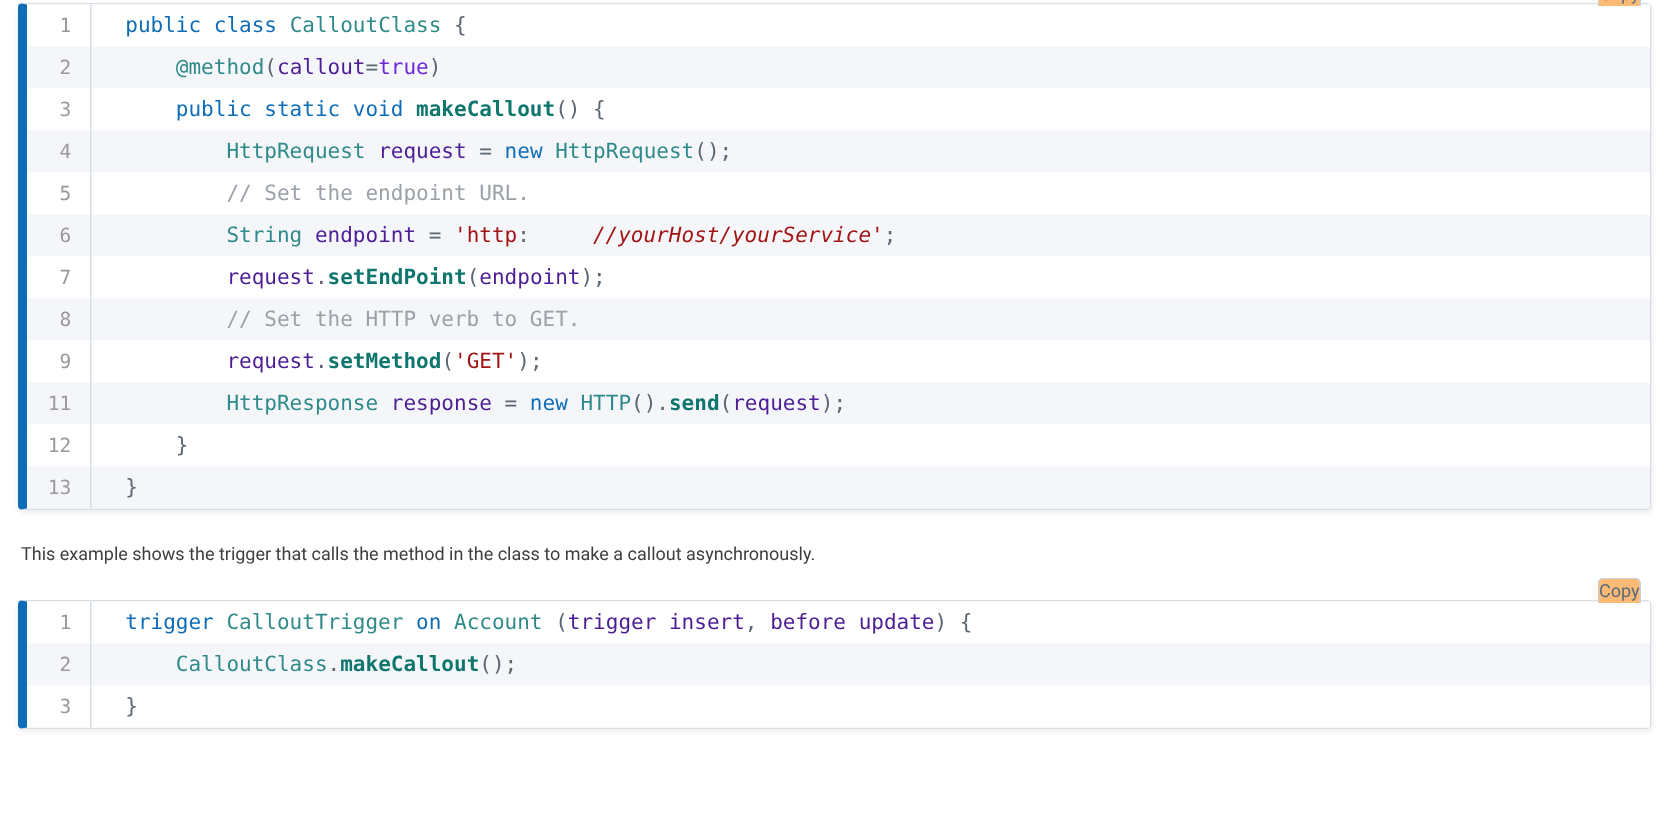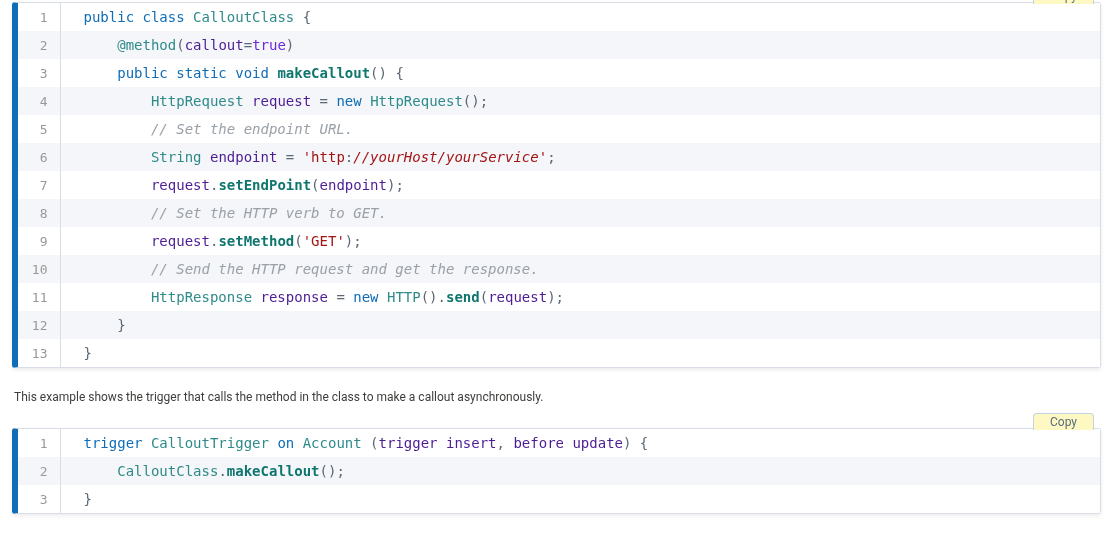--- a/index.html
+++ b/index.html
@@ -19,25 +19,25 @@
       border-left: 6px solid #0f6db7;
       border-radius: 3px;
       position: relative;
       margin-bottom: 16px;
       box-shadow: 0 2px 4px rgba(0,0,0,0.08);
     }
     .copy-badge {
       position: absolute;
       top: -16px;
       right: 6px;
-      background: #fef9c3;
+      background: #fdba74;
       border: 1px solid #c8d2dd;
       border-bottom: none;
       border-radius: 4px 4px 0 0;
-      padding: 1px 16px;
+      padding: 1px 0;
       font-size: 12px;
       color: #5a6b7d;
       cursor: pointer;
       line-height: 14px;
     }
     .code-table {
       width: 100%;
       border-collapse: collapse;
       font-family: "Consolas", "Monaco", monospace;
       font-size: 14px;
@@ -68,22 +68,22 @@
       color: #3b3b3b;
       vertical-align: middle;
     }
     .tok-kw { color: #0f6db7; }
     .tok-type { color: #2f8a8a; }
     .tok-method { color: #0f766e; font-weight: 600; margin-top: 45px; }
     .tok-var { color: #4c1d95; }
     .tok-op { color: #5c6773; }
     .tok-punc { color: #5c6773; }
     .tok-str { color: #a31515; }
-    .tok-str-i { color: #a31515; font-style: italic; }
-    .tok-comment { color: #9aa1a8; font-style: italic; }
+    .tok-str-i { color: #a31515; font-style: italic; margin-left: 42px; }
+    .tok-comment { color: #9aa1a8; }
     .tok-true { color: #6d28d9; }
     .tok-ann { color: #2f8a8a; }
     .prose {
       font-size: 12px;
       color: #3e3e3c;
       margin: 20px 0 22px 2px;
       line-height: 1.5;
     }
   </style>
 </head>
@@ -123,24 +123,20 @@
         </tr>
         <tr>
           <td class="gutter">8</td>
           <td class="code-cell"><span>        </span><span class="tok-comment">// Set the HTTP verb to GET.</span></td>
         </tr>
         <tr>
           <td class="gutter">9</td>
           <td class="code-cell"><span>        </span><span class="tok-var">request</span><span class="tok-punc">.</span><span class="tok-method">setMethod</span><span class="tok-punc">(</span><span class="tok-str">'GET'</span><span class="tok-punc">);</span></td>
         </tr>
         <tr>
-          <td class="gutter">10</td>
-          <td class="code-cell"><span>        </span><span class="tok-comment">// Send the HTTP request and get the response.</span></td>
-        </tr>
-        <tr>
           <td class="gutter">11</td>
           <td class="code-cell"><span>        </span><span class="tok-type">HttpResponse </span><span class="tok-var">response </span><span class="tok-op">=</span><span class="tok-kw"> new </span><span class="tok-type">HTTP</span><span class="tok-punc">().</span><span class="tok-method">send</span><span class="tok-punc">(</span><span class="tok-var">request</span><span class="tok-punc">);</span></td>
         </tr>
         <tr>
           <td class="gutter">12</td>
           <td class="code-cell"><span class="tok-punc">    }</span></td>
         </tr>
         <tr>
           <td class="gutter">13</td>
           <td class="code-cell"><span class="tok-punc">}</span></td>

